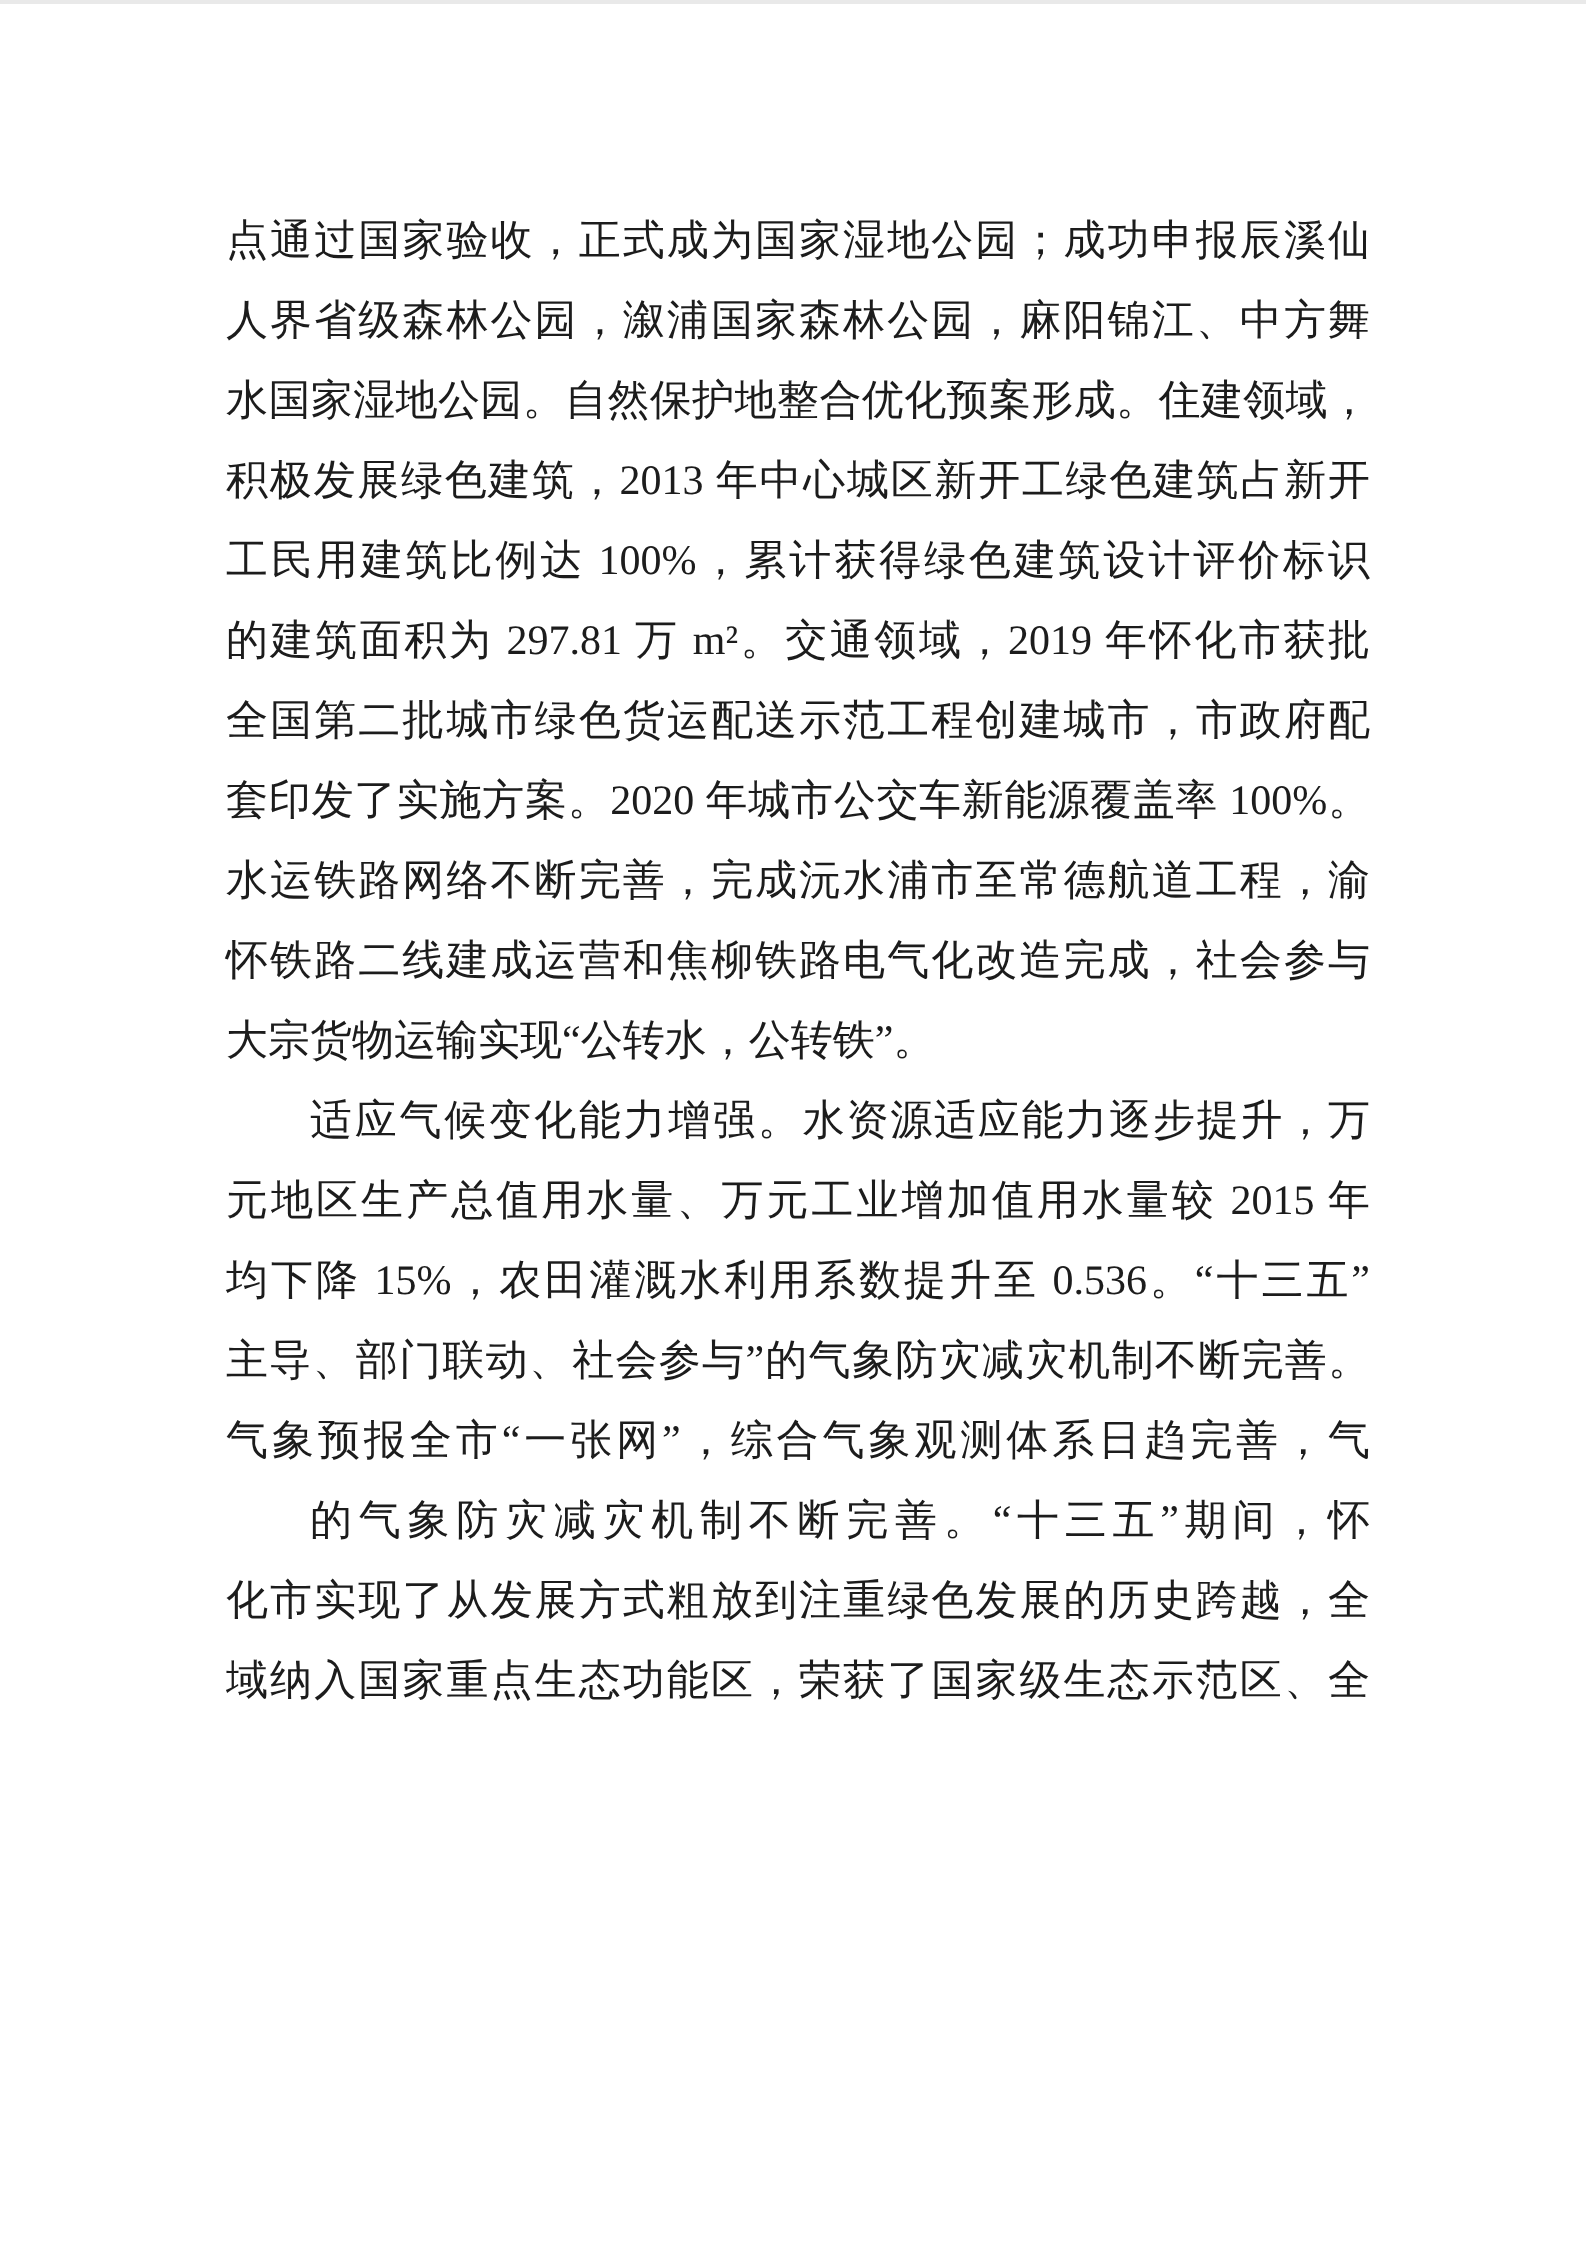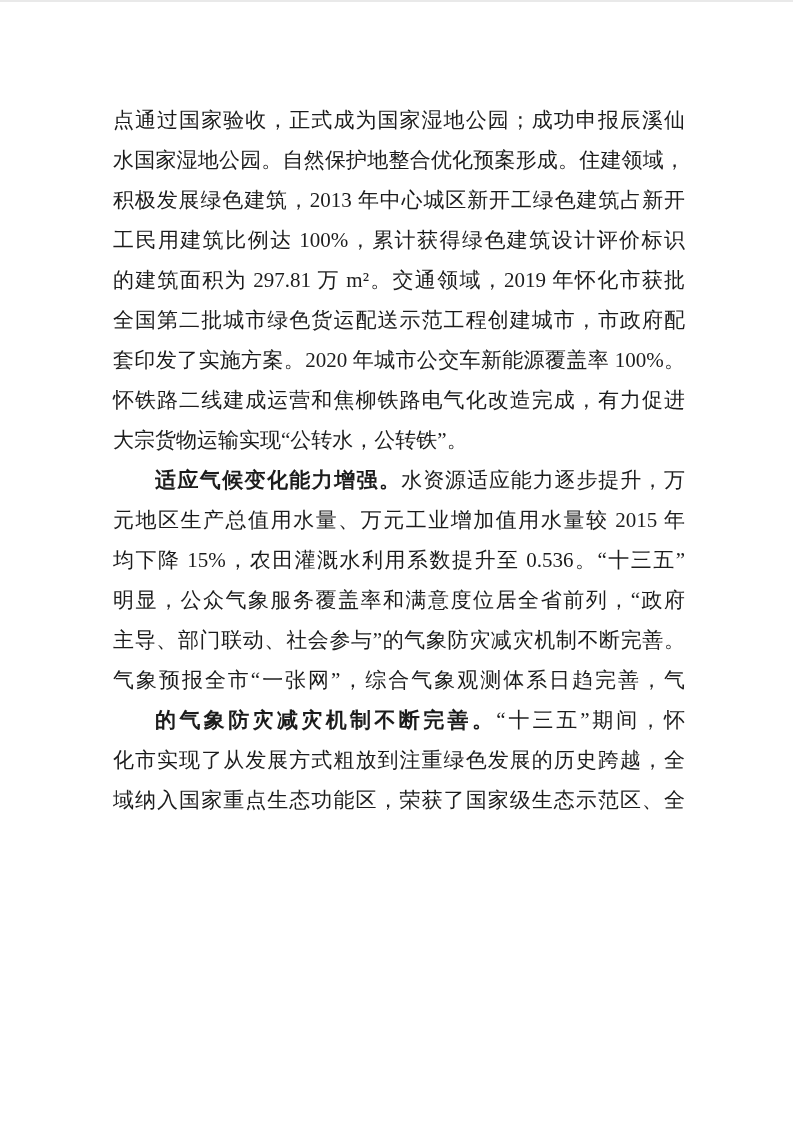--- a/index.html
+++ b/index.html
@@ -37,52 +37,53 @@
     text-justify: inter-character;
     white-space: normal;
   }
   .line.stretch {
     text-align-last: justify;
   }
   .line.indent {
     text-indent: 42px;
   }
   .line b {
-    font-weight: 700;
+    font-weight: 400;
     letter-spacing: 0.5px;
   }
   .page-number {
     position: absolute;
     top: 1024px;
     left: 0;
     width: 100%;
     text-align: center;
     font-size: 18px;
     line-height: 22px;
     color: #1c1c1c;
   }
 </style>
 </head>
 <body>
 
 <div class="page">
   <div class="text-block">
       <div class="line stretch">点通过国家验收，正式成为国家湿地公园；成功申报辰溪仙</div>
+      <div class="line stretch">人界省级森林公园，溆浦国家森林公园，麻阳锦江、中方舞</div>
       <div class="line stretch">水国家湿地公园。自然保护地整合优化预案形成。住建领域，</div>
       <div class="line stretch">积极发展绿色建筑，2013 年中心城区新开工绿色建筑占新开</div>
       <div class="line stretch">工民用建筑比例达 100%，累计获得绿色建筑设计评价标识</div>
       <div class="line stretch">的建筑面积为 297.81 万 m²。交通领域，2019 年怀化市获批</div>
       <div class="line stretch">全国第二批城市绿色货运配送示范工程创建城市，市政府配</div>
       <div class="line stretch">套印发了实施方案。2020 年城市公交车新能源覆盖率 100%。</div>
-      <div class="line stretch">怀铁路二线建成运营和焦柳铁路电气化改造完成，有力促进</div>
+      <div class="line stretch">水运铁路网络不断完善，完成沅水浦市至常德航道工程，渝</div>
+      <div class="line stretch">怀铁路二线建成运营和焦柳铁路电气化改造完成，社会参与</div>
       <div class="line">大宗货物运输实现“公转水，公转铁”。</div>
       <div class="line stretch indent"><b>适应气候变化能力增强。</b>水资源适应能力逐步提升，万</div>
       <div class="line stretch">元地区生产总值用水量、万元工业增加值用水量较 2015 年</div>
       <div class="line stretch">均下降 15%，农田灌溉水利用系数提升至 0.536。“十三五”</div>
-      <div class="line stretch">明显，公众气象服务覆盖率和满意度位居全省前列，“政府</div>
       <div class="line stretch">主导、部门联动、社会参与”的气象防灾减灾机制不断完善。</div>
       <div class="line stretch">气象预报全市“一张网”，综合气象观测体系日趋完善，气</div>
       <div class="line stretch indent"><b>的气象防灾减灾机制不断完善。</b>“十三五”期间，怀</div>
       <div class="line stretch">化市实现了从发展方式粗放到注重绿色发展的历史跨越，全</div>
       <div class="line stretch">域纳入国家重点生态功能区，荣获了国家级生态示范区、全</div>
     </div>
   <div class="page-number">4</div>
 </div>
 
 </body></html>

